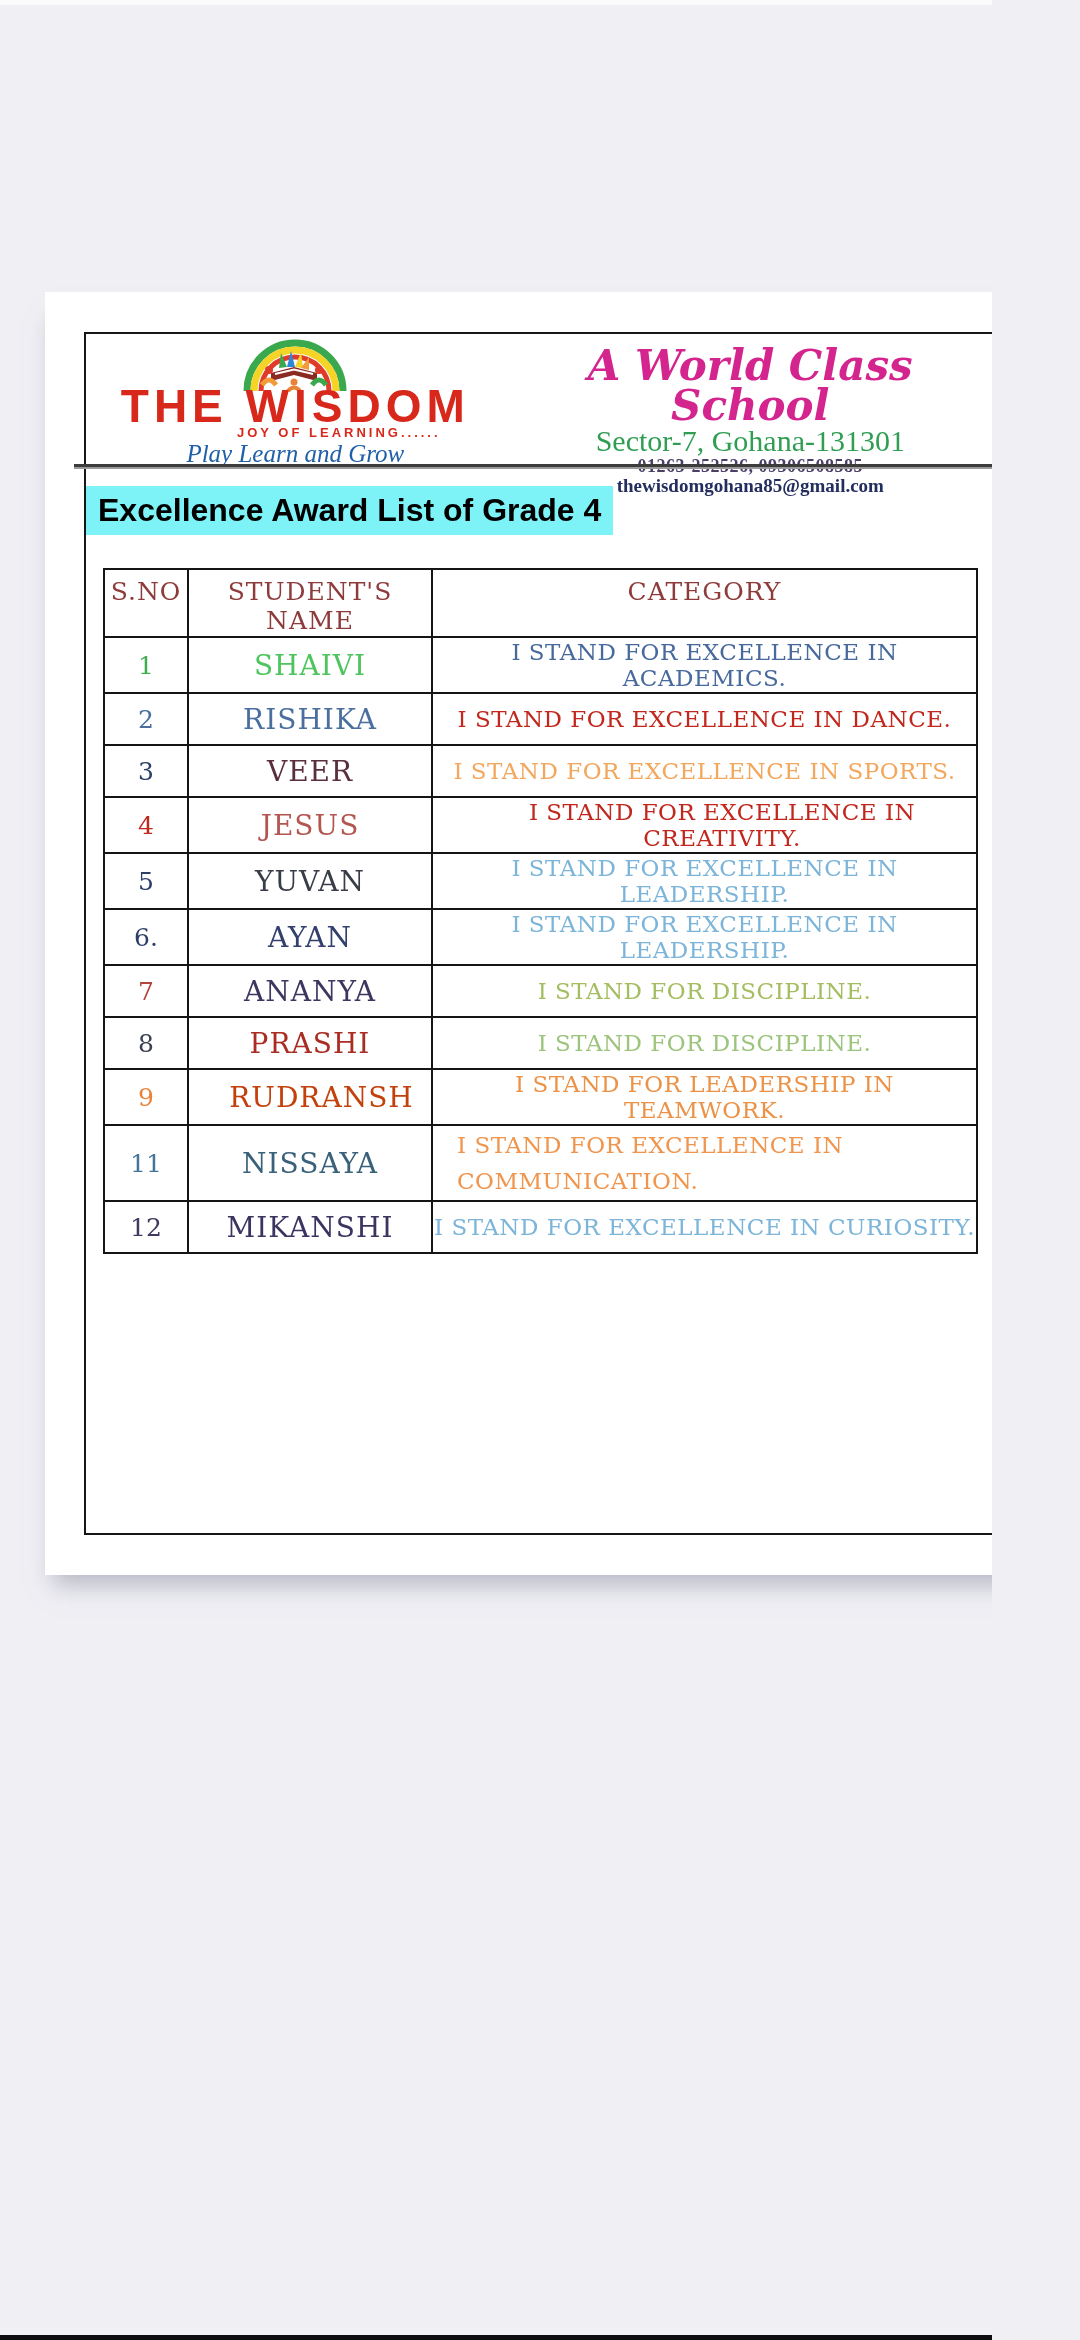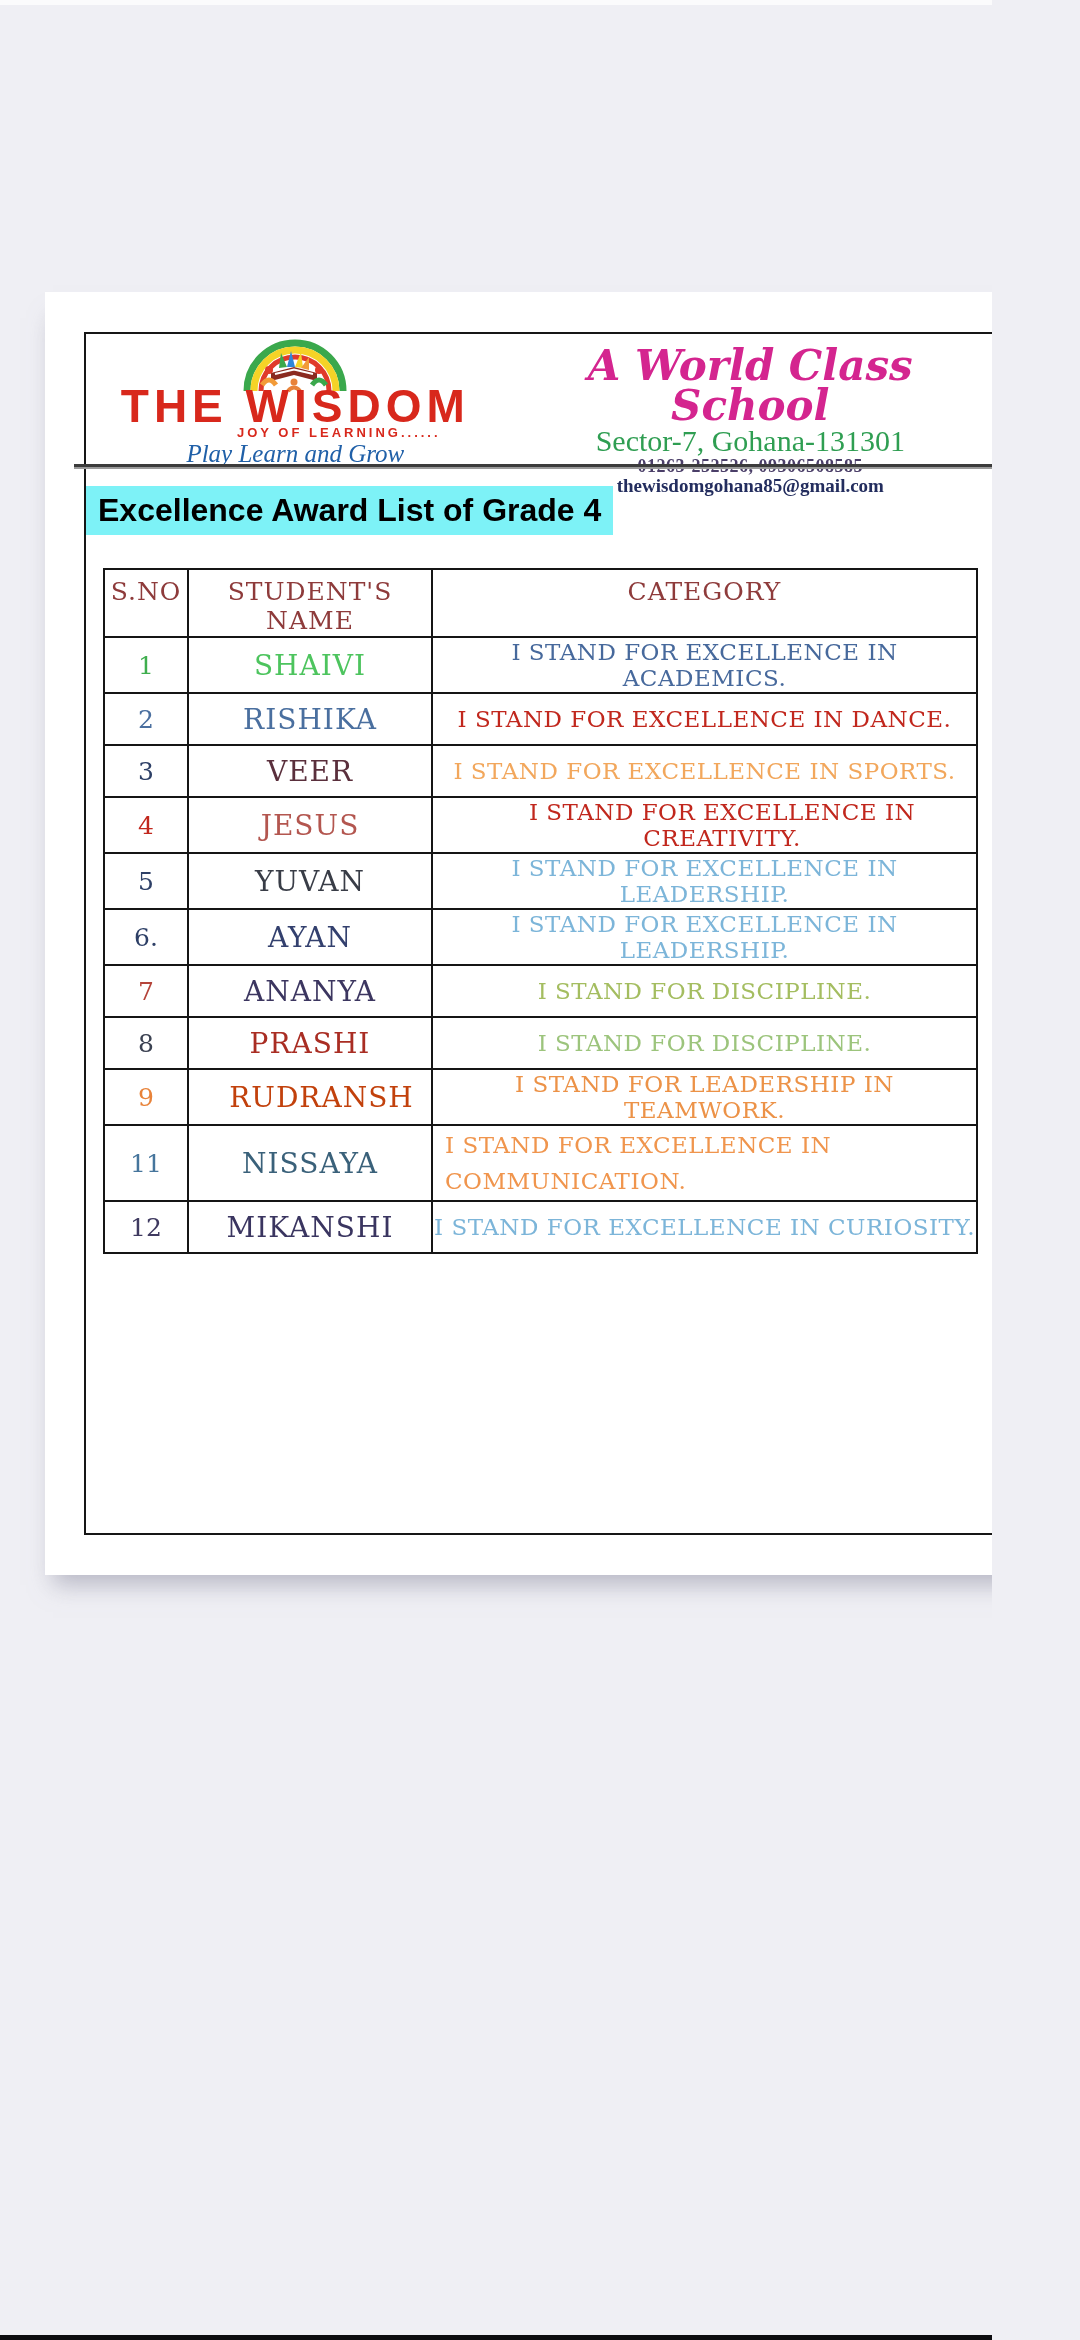--- a/index.html
+++ b/index.html
@@ -43,21 +43,21 @@
   
   .award-table{position:absolute;top:234px;left:17px;width:873px;border-collapse:collapse;
         table-layout:fixed;font-family:"DejaVu Serif",serif;}
   .award-table th,.award-table td{border:2px solid #151515;}
   .award-table th{height:58px;vertical-align:top;padding-top:7px;font-weight:normal;
         font-size:25px;letter-spacing:1px;}
   .award-table td{height:48px;text-align:center;vertical-align:middle;}
   td.sno{font-size:25px;}
   td.name{font-size:28px;letter-spacing:1px;}
   td.cat{font-size:23px;letter-spacing:.5px;}
-  td.cat.left{text-align:left;padding-left:12px;line-height:36px;}
+  td.cat.left{text-align:left;padding-left:24px;line-height:36px;}
 </style>
 </head>
 <body>
 
 <div class="root">
   <div class="top-sheen"></div>
 
   <div class="page">
     <div class="outer-box">
 

